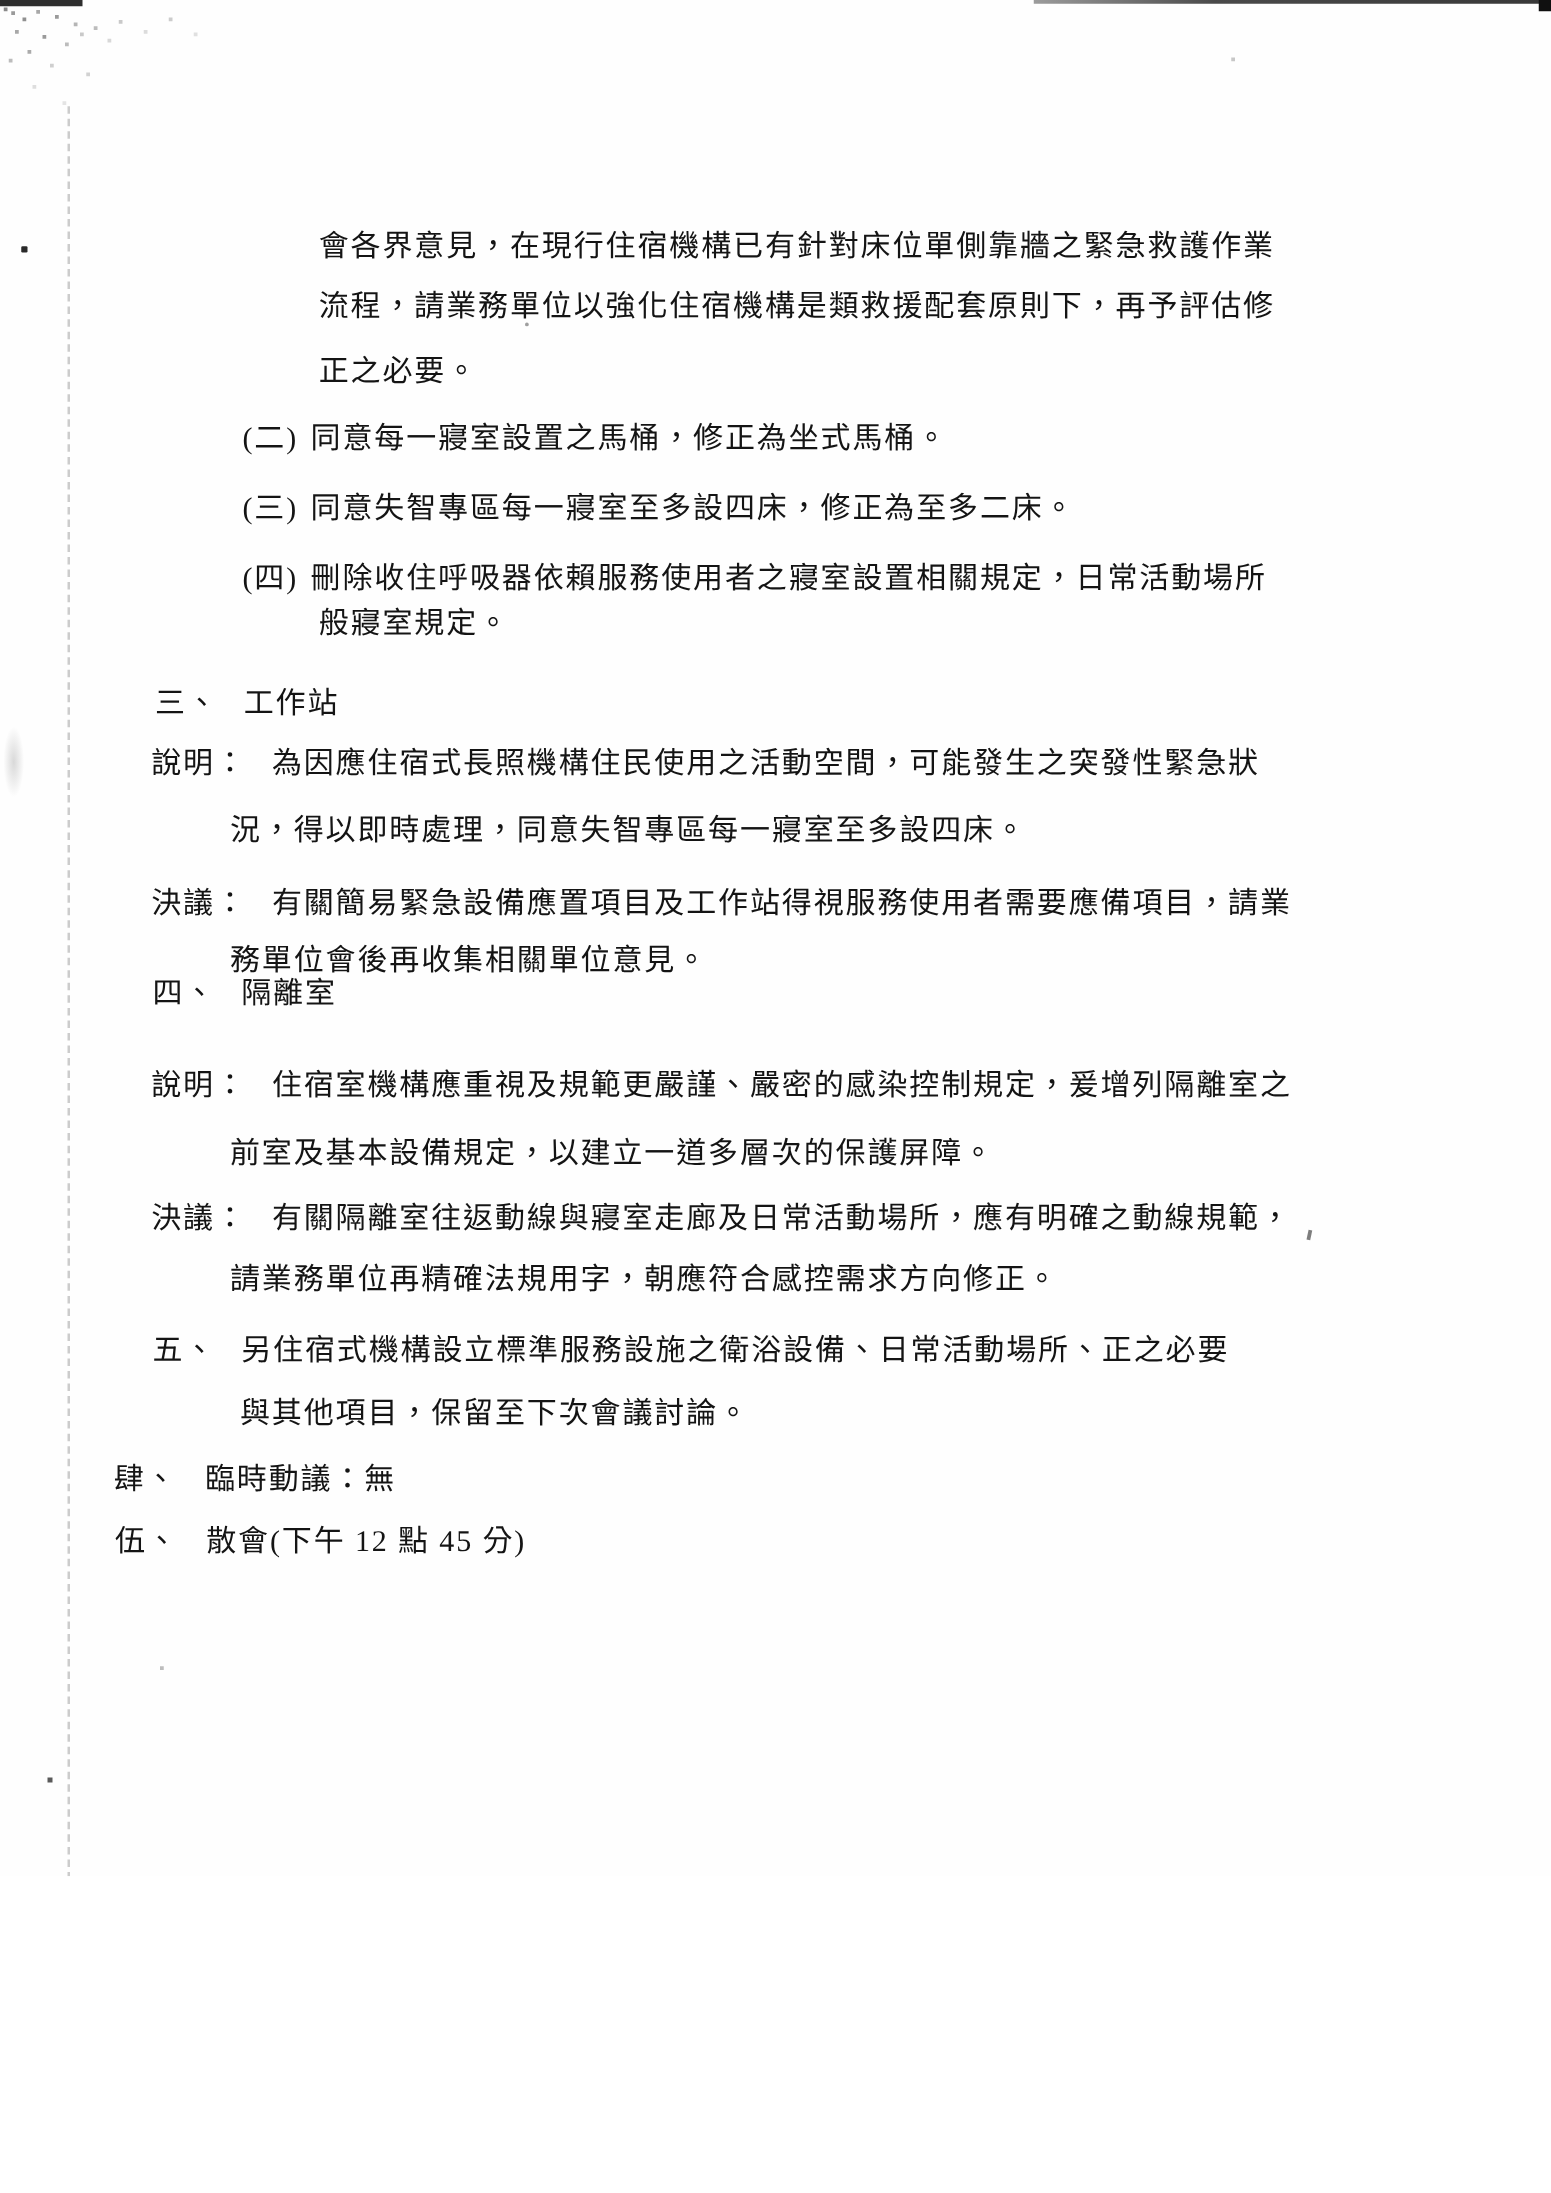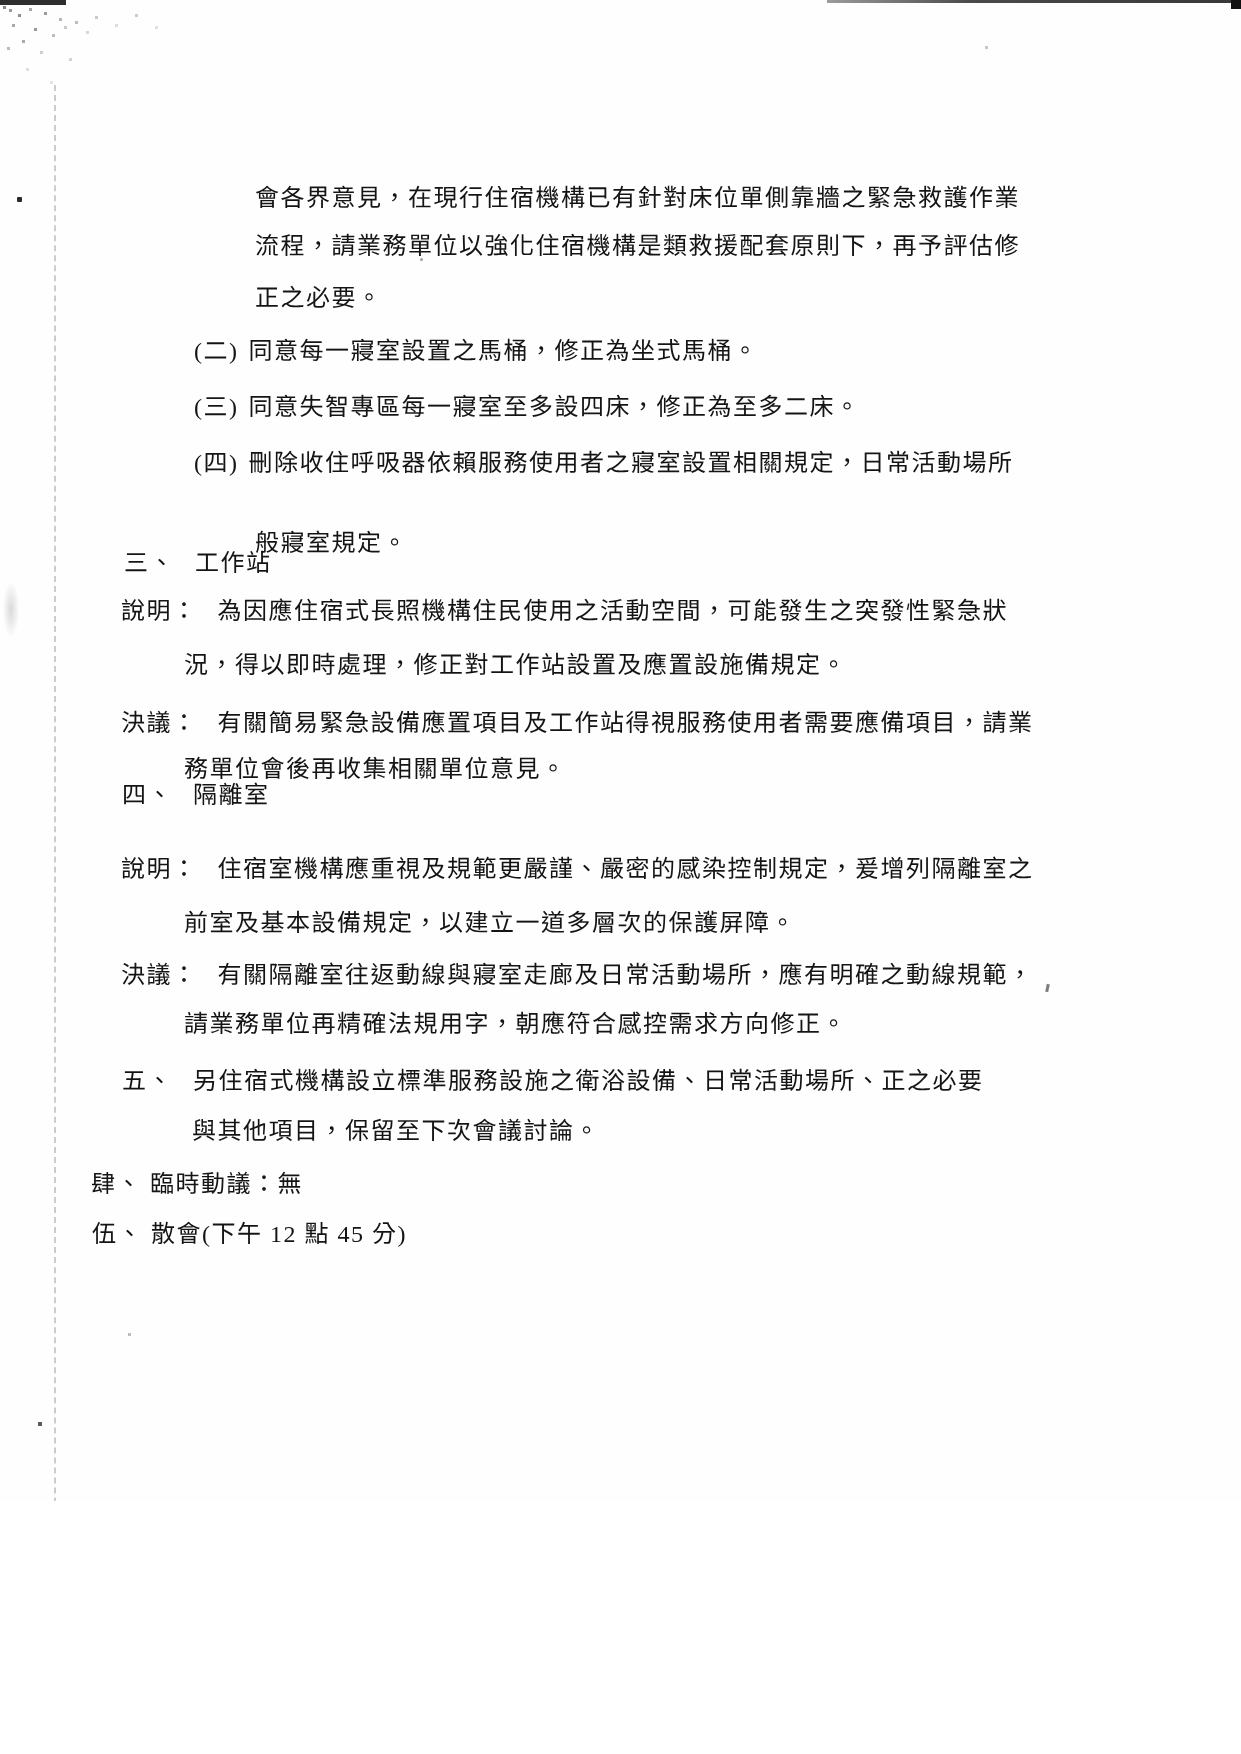--- a/index.html
+++ b/index.html
@@ -19,21 +19,21 @@
     position:absolute;
     white-space:nowrap;
     font-size:24px;
     letter-spacing:1.5px;
     line-height:30px;
     font-weight:400;
   }
   .marker { display:inline-block; }
   .t-item  { margin-left:10px; }  
   .t-sec   { margin-left:20px; }  
-  .t-top   { margin-left:8px; }  
+  .t-top   { margin-left:22px; }  
   .t-lbl   { margin-left:20px; }   
   .page-num {
     position:absolute; left:598px; top:1628px;
     font-family:"DejaVu Sans","Liberation Sans",sans-serif;
     font-size:24px; color:#1a1a1a;
   }
   
   .art { position:absolute; }
   .tl-band { left:0; top:0; width:66px; height:5px; background:#2e2e2e; }
   .tl-speckles {
@@ -88,29 +88,29 @@
 
     <p class="ln" style="left:194px; top:336px">
       <span class="marker">(二)</span><span class="t-item">同意每一寢室設置之馬桶，修正為坐式馬桶。</span>
     </p>
     <p class="ln" style="left:194px; top:392px">
       <span class="marker">(三)</span><span class="t-item">同意失智專區每一寢室至多設四床，修正為至多二床。</span>
     </p>
     <p class="ln" style="left:194px; top:448px">
       <span class="marker">(四)</span><span class="t-item">刪除收住呼吸器依賴服務使用者之寢室設置相關規定，日常活動場所</span>
     </p>
-    <p class="ln" style="left:255px; top:528px">般寢室規定。</p>
+    <p class="ln" style="left:255px; top:484px">般寢室規定。</p>
 
     <p class="ln" style="left:124px; top:548px">
       <span class="marker">三、</span><span class="t-sec">工作站</span>
     </p>
     <p class="ln" style="left:121px; top:596px">
       <span class="marker">說明：</span><span class="t-lbl">為因應住宿式長照機構住民使用之活動空間，可能發生之突發性緊急狀</span>
     </p>
-    <p class="ln" style="left:184px; top:650px">況，得以即時處理，修正對工作站設置及應置設施備規定。</p>
+    <p class="ln" style="left:184px; top:650px">況，得以即時處理，同意失智專區每一寢室至多設四床。</p>
     <p class="ln" style="left:121px; top:708px">
       <span class="marker">決議：</span><span class="t-lbl">有關簡易緊急設備應置項目及工作站得視服務使用者需要應備項目，請業</span>
     </p>
     <p class="ln" style="left:184px; top:754px">務單位會後再收集相關單位意見。</p>
 
     <p class="ln" style="left:122px; top:780px">
       <span class="marker">四、</span><span class="t-sec">隔離室</span>
     </p>
     <p class="ln" style="left:121px; top:854px">
       <span class="marker">說明：</span><span class="t-lbl">住宿室機構應重視及規範更嚴謹、嚴密的感染控制規定，爰增列隔離室之</span>

